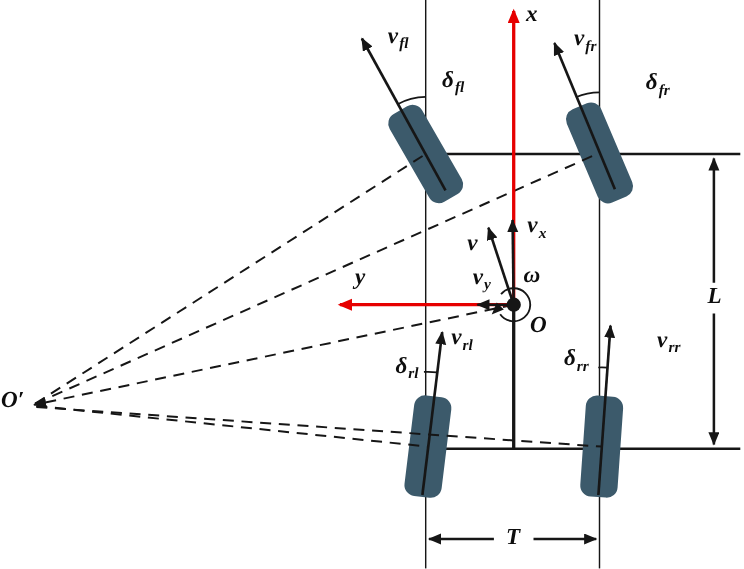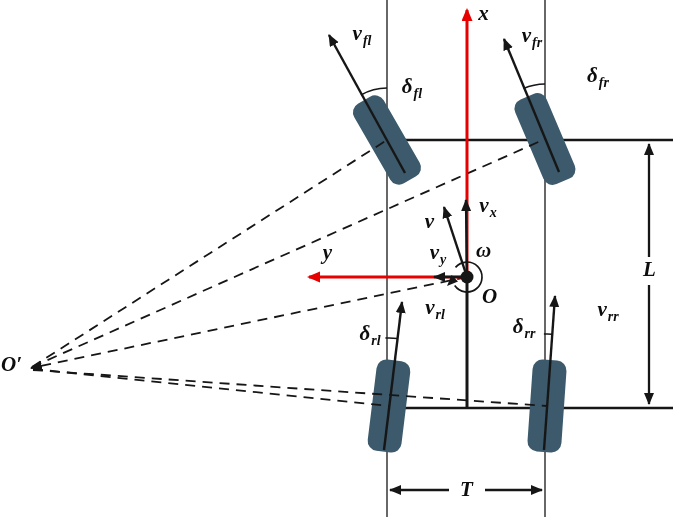--- a/index.html
+++ b/index.html
@@ -92,24 +92,24 @@
   <div class="lbl" style="left:484px;top:15px"><span class="m">x</span><span class="s"></span></div>
   <div class="lbl" style="left:328px;top:254px"><span class="m">y</span><span class="s"></span></div>
   <div class="lbl" style="left:430px;top:223px"><span class="m">v</span><span class="s"></span></div>
   <div class="lbl" style="left:488px;top:207px"><span class="m">v</span><span class="s">x</span></div>
   <div class="lbl" style="left:438px;top:254px"><span class="m">v</span><span class="s">y</span></div>
   <div class="lbl" style="left:484px;top:252px"><span class="m">ω</span><span class="s"></span></div>
   <div class="lbl" style="left:490px;top:298px"><span class="m">O</span><span class="s"></span></div>
   <div class="lbl" style="left:12px;top:366px"><span class="m">O′</span><span class="s"></span></div>
 
   <div class="lbl" style="left:362px;top:35px"><span class="m">v</span><span class="s">fl</span></div>
-  <div class="lbl" style="left:412px;top:88px"><span class="m">δ</span><span class="s">fl</span></div>
+  <div class="lbl" style="left:412px;top:75px"><span class="m">δ</span><span class="s">fl</span></div>
   <div class="lbl" style="left:532px;top:37px"><span class="m">v</span><span class="s">fr</span></div>
   <div class="lbl" style="left:598px;top:77px"><span class="m">δ</span><span class="s">fr</span></div>
 
-  <div class="lbl" style="left:435px;top:309px"><span class="m">v</span><span class="s">rl</span></div>
+  <div class="lbl" style="left:420px;top:309px"><span class="m">v</span><span class="s">rl</span></div>
   <div class="lbl" style="left:370px;top:335px"><span class="m">δ</span><span class="s">rl</span></div>
   <div class="lbl" style="left:608px;top:311px"><span class="m">v</span><span class="s">rr</span></div>
   <div class="lbl" style="left:524px;top:328px"><span class="m">δ</span><span class="s">rr</span></div>
 
   <div class="lbl" style="left:650px;top:271px"><span class="m">L</span><span class="s"></span></div>
   <div class="lbl" style="left:467px;top:491px"><span class="m">T</span><span class="s"></span></div>
 </div>
 
 </body></html>

